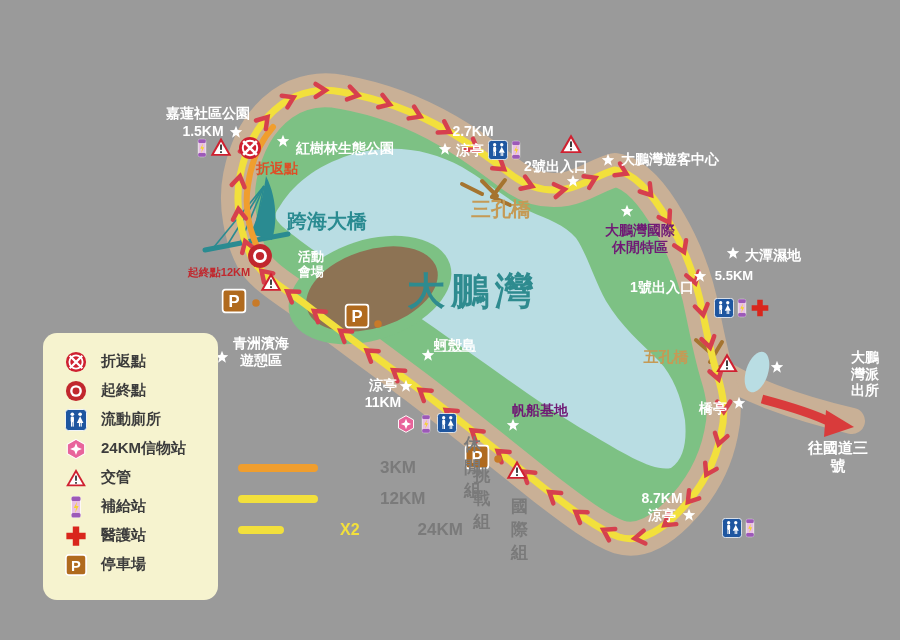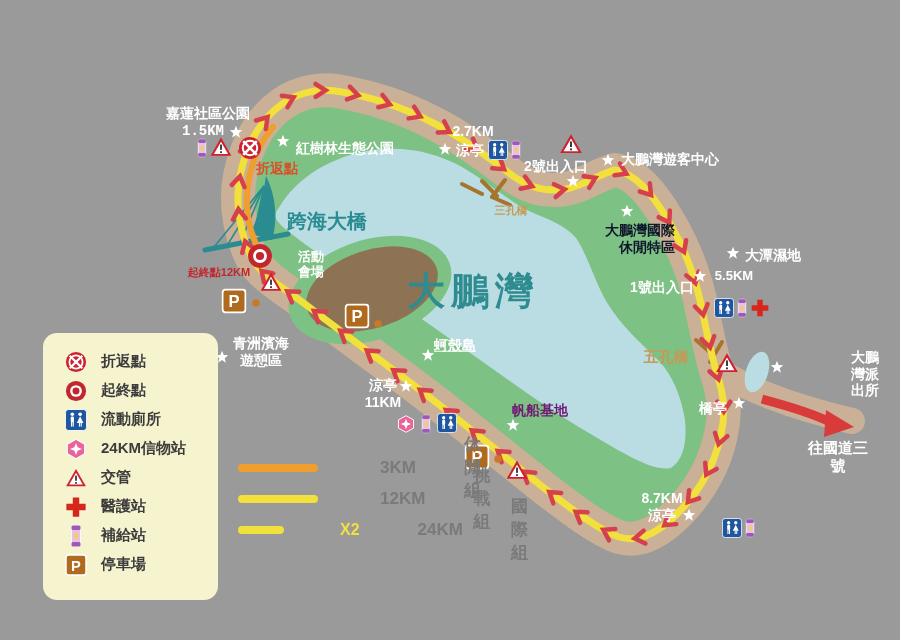--- a/index.html
+++ b/index.html
@@ -416,40 +416,40 @@
         </svg>
       </span>
       <span class="map-icon" style="left: 222px; top: 357px;">
         <svg width="15" height="15" viewBox="0 0 24 24">
           <polygon points="12,2 14.7,8.9 22,9.2 16.3,13.9 18.2,21 12,16.9 5.8,21 7.7,13.9 2,9.2 9.3,8.9" fill="#fff"></polygon>
         </svg>
       </span>
     </div>
   <div id="labels-layer" class="layer">
       <div class="map-label" style="left: 208px; top: 113px; font-size: 14px; color: rgb(255, 255, 255);">嘉蓮社區公園</div>
-      <div class="map-label" style="left: 203px; top: 131px; font-size: 14px; color: rgb(255, 255, 255); font-family: Liberation Mono, monospace;">1.5KM</div>
+      <div class="map-label" style="left: 203px; top: 131px; font-size: 14px; color: rgb(255, 255, 255);">1.5KM</div>
       <div class="map-label" style="left: 345px; top: 148px; font-size: 14px; color: rgb(255, 255, 255);">紅樹林生態公園</div>
       <div class="map-label" style="left: 277px; top: 168px; font-size: 14px; color: rgb(221, 79, 39);">折返點</div>
       <div class="map-label" style="left: 327px; top: 222px; font-size: 20px; color: rgb(42, 139, 145);">跨海大橋</div>
       <div class="map-label" style="left: 219px; top: 272px; font-size: 11px; color: rgb(193, 39, 45);">起終點12KM</div>
       <div class="map-label" style="left: 311px; top: 264px; font-size: 13px; color: rgb(255, 255, 255);">活動
 會場</div>
       <div class="map-label" style="left: 261px; top: 352px; font-size: 14px; color: rgb(255, 255, 255);">青洲濱海
 遊憩區</div>
       <div class="map-label" style="left: 383px; top: 394px; font-size: 14px; color: rgb(255, 255, 255);">涼亭
 11KM</div>
       <div class="map-label" style="left: 455px; top: 345px; font-size: 14px; color: rgb(255, 255, 255); text-decoration: underline;">蚵殼島</div>
       <div class="map-label" style="left: 473px; top: 291px; font-size: 38px; color: rgb(46, 139, 143); letter-spacing: 6px;">大鵬灣</div>
       <div class="map-label" style="left: 540px; top: 410px; font-size: 14px; color: #701a75;">帆船基地</div>
       <div class="map-label" style="left: 473px; top: 131px; font-size: 14px; color: rgb(255, 255, 255);">2.7KM</div>
       <div class="map-label" style="left: 470px; top: 150px; font-size: 14px; color: rgb(255, 255, 255);">涼亭</div>
-      <div class="map-label" style="left: 501px; top: 210px; font-size: 11px; color: rgb(197, 154, 85); margin-left: 10px;">三孔橋</div>
+      <div class="map-label" style="left: 501px; top: 210px; font-size: 20px; color: rgb(197, 154, 85);">三孔橋</div>
       <div class="map-label" style="left: 556px; top: 166px; font-size: 14px; color: rgb(255, 255, 255);">2號出入口</div>
       <div class="map-label" style="left: 670px; top: 159px; font-size: 14px; color: rgb(255, 255, 255);">大鵬灣遊客中心</div>
-      <div class="map-label" style="left: 640px; top: 239px; font-size: 14px; color: #0f172a; text-align: right;">大鵬灣國際
+      <div class="map-label" style="left: 640px; top: 239px; font-size: 14px; color: #701a75;">大鵬灣國際
 休閒特區</div>
       <div class="map-label" style="left: 773px; top: 255px; font-size: 14px; color: rgb(255, 255, 255);">大潭濕地</div>
       <div class="map-label" style="left: 734px; top: 276px; font-size: 13px; color: rgb(255, 255, 255);">5.5KM</div>
       <div class="map-label" style="left: 662px; top: 287px; font-size: 14px; color: rgb(255, 255, 255);">1號出入口</div>
       <div class="map-label" style="left: 666px; top: 357px; font-size: 15px; color: rgb(197, 154, 85);">五孔橋</div>
       <div class="map-label" style="left: 829px; top: 374px; font-size: 14px; color: rgb(255, 255, 255); margin-left: 36px;">大鵬灣派出所</div>
       <div class="map-label" style="left: 713px; top: 408px; font-size: 14px; color: rgb(255, 255, 255);">橋亭</div>
       <div class="map-label" style="left: 838px; top: 457px; font-size: 15px; color: rgb(255, 255, 255);">往國道三號</div>
       <div class="map-label" style="left: 662px; top: 507px; font-size: 14px; color: rgb(255, 255, 255);">8.7KM
 涼亭</div>
@@ -509,36 +509,36 @@
             <polygon points="12,2.2 22.8,21 1.2,21" fill="#cf2030"></polygon>
             <polygon points="12,6.4 19.4,19.2 4.6,19.2" fill="#fff"></polygon>
             <rect x="11.05" y="9.4" width="1.9" height="5.6" fill="#333"></rect>
             <rect x="11.05" y="16.4" width="1.9" height="1.9" fill="#333"></rect>
           </svg>
         </span>
         <span class="legend-label">交管</span>
       </div>
       <div class="legend-row">
         <span class="legend-icon">
-          <svg width="22" height="22" viewBox="0 0 24 24">
-            <path d="M8.5,1.5 h7 v7 h7 v7 h-7 v7 h-7 v-7 h-7 v-7 h7 Z" fill="#d9261c"></path>
-          </svg>
-        </span>
-        <span class="legend-label">醫護站</span>
-      </div>
-      <div class="legend-row">
-        <span class="legend-icon">
           <svg width="24" height="24" viewBox="0 0 24 24">
             <rect x="7.5" y="1.5" width="9" height="21" rx="2" fill="#e9c0e4" stroke="#fff" stroke-width="0.8"></rect>
             <rect x="7.5" y="1.5" width="9" height="4.5" rx="1.5" fill="#9c59b8"></rect>
             <rect x="7.5" y="18" width="9" height="4.5" rx="1.5" fill="#9c59b8"></rect>
             <polygon points="13.2,6.5 9.8,13 12.2,13 11,18 14.6,11 12.2,11" fill="#f6d32d"></polygon>
           </svg>
         </span>
         <span class="legend-label">補給站</span>
+      </div>
+      <div class="legend-row">
+        <span class="legend-icon">
+          <svg width="22" height="22" viewBox="0 0 24 24">
+            <path d="M8.5,1.5 h7 v7 h7 v7 h-7 v7 h-7 v-7 h-7 v-7 h7 Z" fill="#d9261c"></path>
+          </svg>
+        </span>
+        <span class="legend-label">醫護站</span>
       </div>
       <div class="legend-row">
         <span class="legend-icon">
           <svg width="22" height="22" viewBox="0 0 24 24">
             <rect x="1" y="1" width="22" height="22" rx="3" fill="#b06a1e" stroke="#fff" stroke-width="1.8"></rect>
             <text x="12" y="18" text-anchor="middle" font-size="16" font-weight="bold" fill="#fff" font-family="Liberation Sans,sans-serif">P</text>
           </svg>
         </span>
         <span class="legend-label">停車場</span>
       </div>

